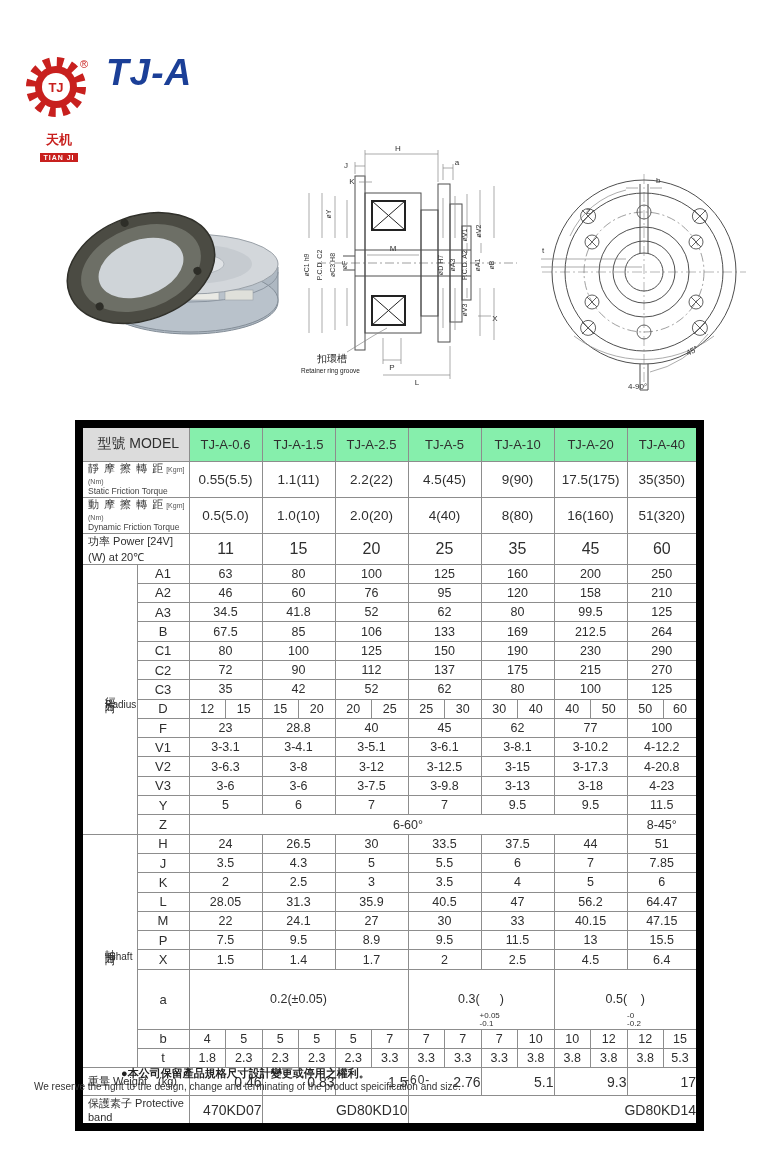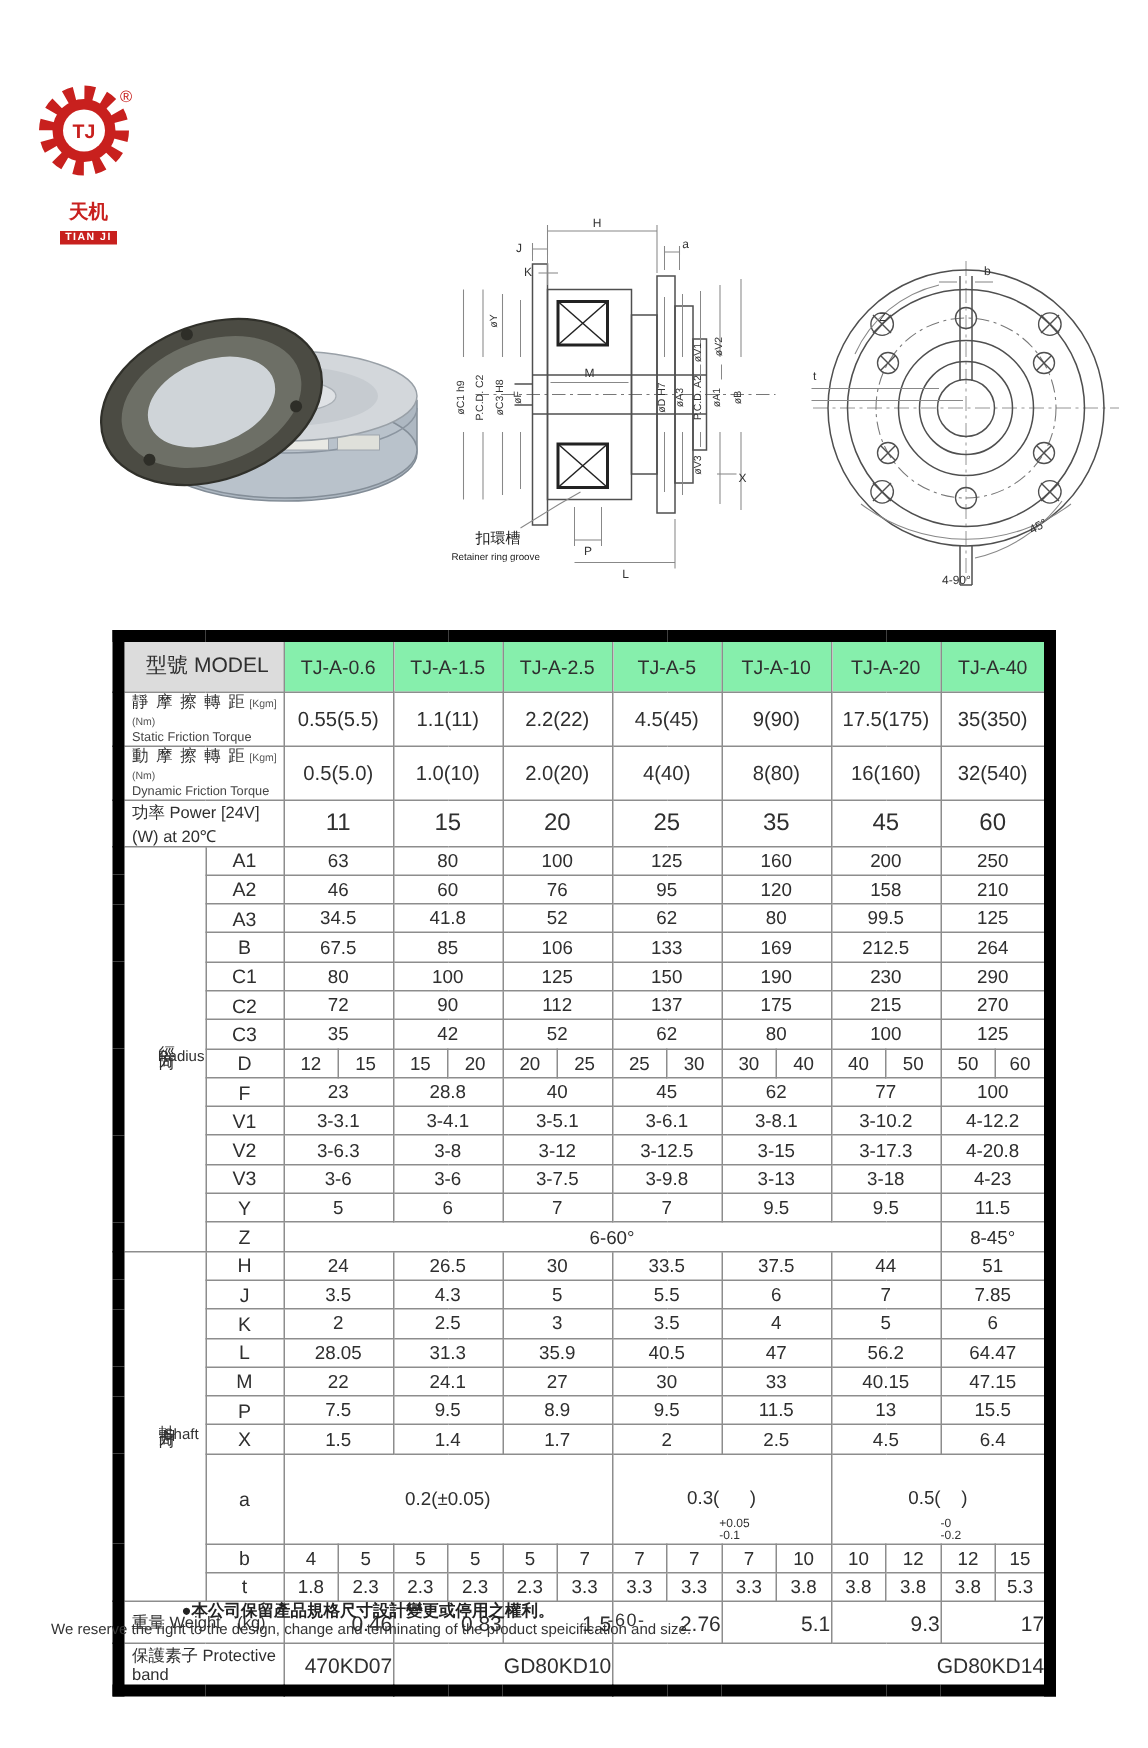--- a/index.html
+++ b/index.html
@@ -69,20 +69,21 @@
     <svg width="74" height="72" viewBox="0 0 74 72">
       <circle cx="34" cy="31" r="25" fill="none" stroke="#c8201e" stroke-width="10" stroke-dasharray="6.5 6.6"></circle>
       <circle cx="34" cy="31" r="21" fill="#c8201e"></circle>
       <circle cx="34" cy="31" r="14" fill="#ffffff"></circle>
       <text x="34" y="36" text-anchor="middle" font-size="13" font-weight="bold" fill="#c8201e">TJ</text>
       <text x="62" y="12" text-anchor="middle" font-size="11" fill="#c8201e">®</text>
     </svg>
     <div class="logo-cn">天机</div>
     <div class="logo-en">TIAN JI</div>
   </div>
+  <div class="series">TJ-A</div>
 
   <div class="fig" style="left:55px;top:172px;">
     <svg width="240" height="182" viewBox="0 0 240 182">
 
       <path d="M47 95 L47 130 A88 32 0 0 0 223 130 L223 95 Z" fill="#aeb8c2" stroke="#828c96" stroke-width="1"></path>
       <ellipse cx="135" cy="128" rx="88" ry="32" fill="#b9c2cb" stroke="#848e98" stroke-width="1"></ellipse>
       <path d="M47 100 A88 30 0 0 0 223 100" fill="none" stroke="#8b95a0" stroke-width="1"></path>
       <rect x="108" y="118" width="56" height="10" fill="#e9e9e4" stroke="#9aa1a8" stroke-width="0.6"></rect>
       <rect x="170" y="118" width="28" height="10" fill="#dfe0da" stroke="#9aa1a8" stroke-width="0.6"></rect>
 
@@ -313,21 +314,21 @@
           <th class="lbl" colspan="2">
             <div class="zh">動 摩 擦 轉 距<span class="unit"> [Kgm](Nm)</span></div>
             <div class="en">Dynamic Friction Torque</div>
           </th>
           <td class="val" colspan="2">0.5(5.0)</td>
           <td class="val" colspan="2">1.0(10)</td>
           <td class="val" colspan="2">2.0(20)</td>
           <td class="val" colspan="2">4(40)</td>
           <td class="val" colspan="2">8(80)</td>
           <td class="val" colspan="2">16(160)</td>
-          <td class="val" colspan="2">32(540)</td>
+          <td class="val" colspan="2">51(320)</td>
         </tr>
         <tr class="power">
           <th class="lbl one" colspan="2">功率 Power [24V](W) at 20℃</th>
           <td class="val" colspan="2">11</td>
           <td class="val" colspan="2">15</td>
           <td class="val" colspan="2">20</td>
           <td class="val" colspan="2">25</td>
           <td class="val" colspan="2">35</td>
           <td class="val" colspan="2">45</td>
           <td class="val" colspan="2">60</td>

